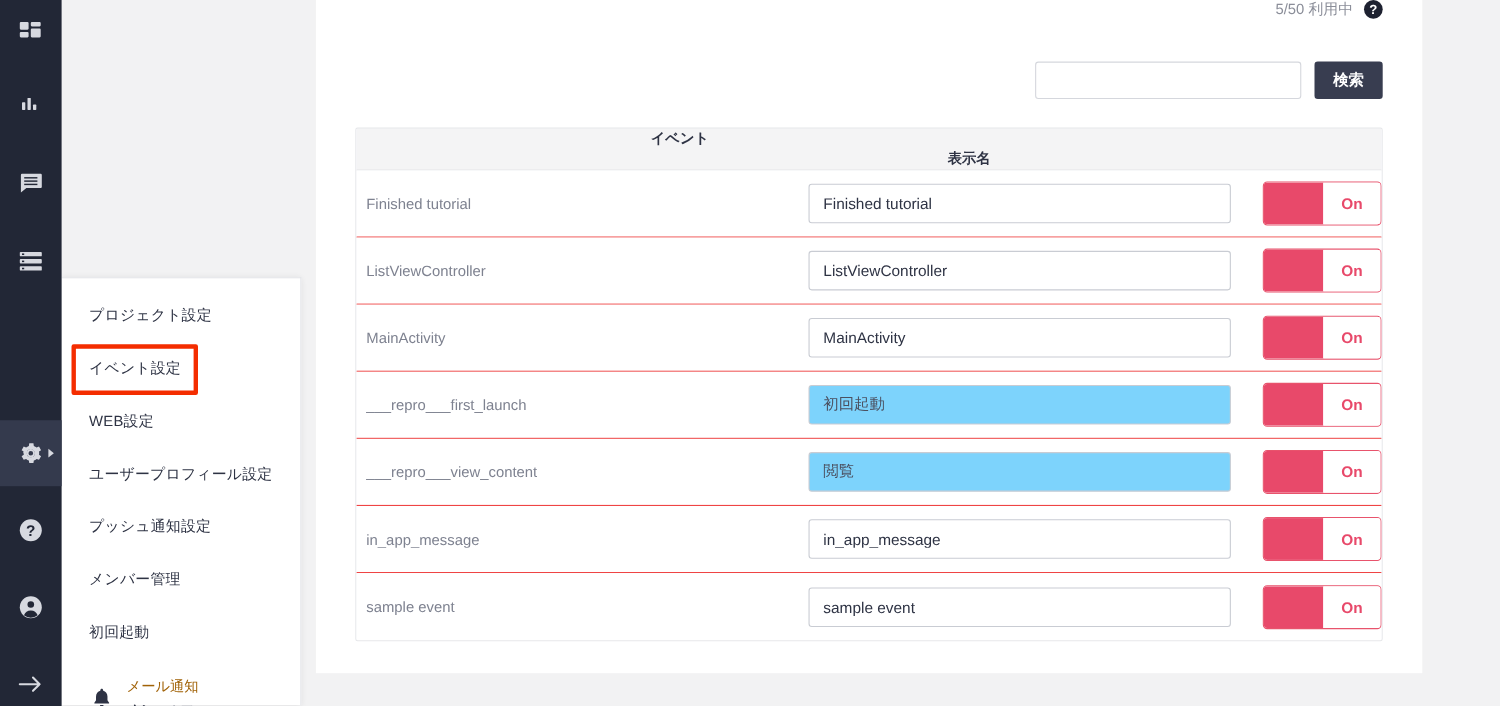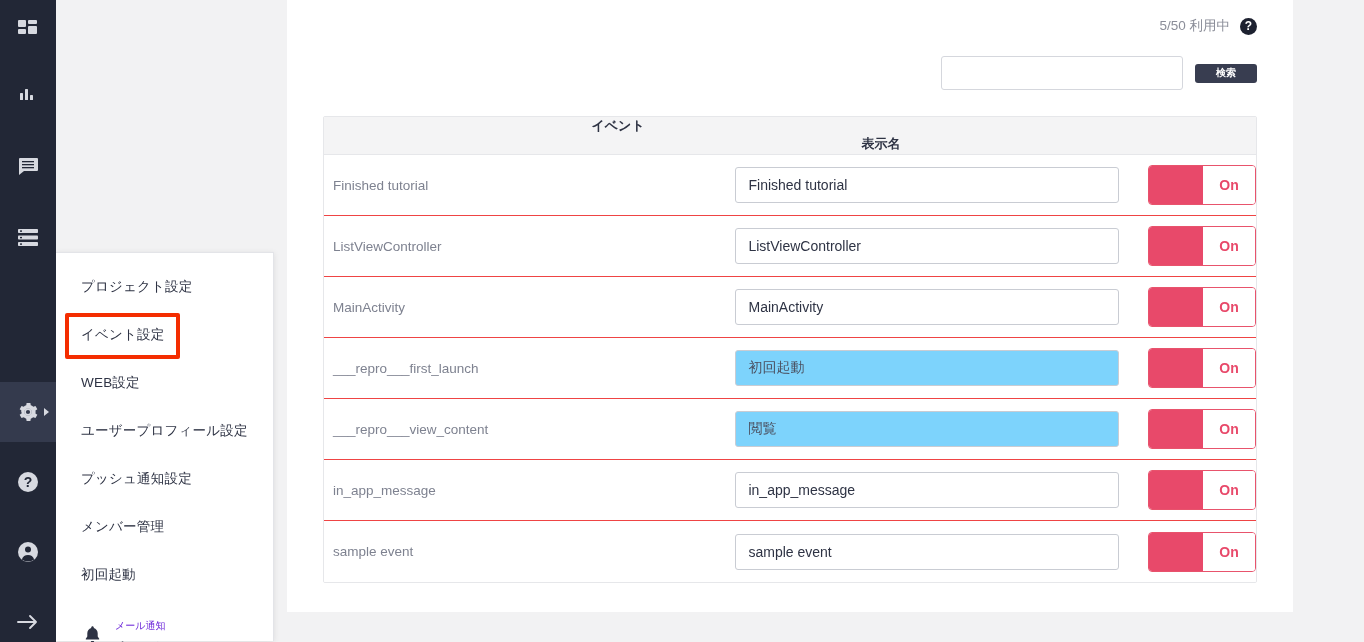--- a/index.html
+++ b/index.html
@@ -71,40 +71,40 @@
     border: 4px solid #f42d00;
     border-radius: 2px;
     pointer-events: none;
   }
   .notify-row {
     display: flex; align-items: center;
     padding-left: 25px; margin-top: 14px;
   }
   .bell { width: 22px; margin-right: 12px; display: flex; justify-content: center; }
   .notify-texts { line-height: 1.35; }
-  .notify-label { font-size: 10px; color: #6d28d9; }
+  .notify-label { font-size: 13px; color: #a16207; }
   .notify-opts { font-size: 13px; }
   .notify-on { color: #2e3344; font-weight: 700; }
   .notify-off { color: #a3a6b0; margin-left: 9px; }
 
   
   .main {
     position: absolute; left: 287px; top: 0;
     width: 1077px; height: 642px;
     background: #f2f2f3;
     z-index: 10;
   }
   .card {
     position: absolute; left: 0; top: 0;
     width: 1006px; height: 612px;
     background: #ffffff;
   }
 
   .usage-row {
-    display: flex; align-items: center; justify-content: flex-end;
+    display: flex; align-items: flex-start; justify-content: flex-end;
     height: 52px; padding-right: 36px;
   }
   .usage-text { font-size: 13.5px; color: #8b8e99; margin-right: 10px; }
   .help-badge {
     width: 17px; height: 17px; border-radius: 50%;
     background: #1d2130; color: #fff;
     font-size: 12px; font-weight: 700;
     display: flex; align-items: center; justify-content: center;
     line-height: 1; cursor: pointer;
   }
@@ -116,24 +116,24 @@
   .search-input {
     width: 242px; height: 34px;
     border: 1px solid #d5d7dd; border-radius: 3px;
     background: #fff; font-size: 13.5px; color: #2e3344;
     padding: 0 10px;
     outline: none;
     font-family: inherit;
   }
   .search-btn {
     margin-left: 12px;
-    width: 62px; height: 19px;
+    width: 62px; height: 34px;
     background: #383d50; color: #ffffff;
     border: none; border-radius: 3px;
-    font-size: 10px; font-weight: 700;
+    font-size: 14px; font-weight: 700;
     font-family: inherit;
     cursor: pointer;
   }
 
   
   .table-wrap {
     margin: 26px 36px 0 36px;
     border: 1px solid #e6e7ea;
     border-radius: 2px;
     overflow: hidden;

